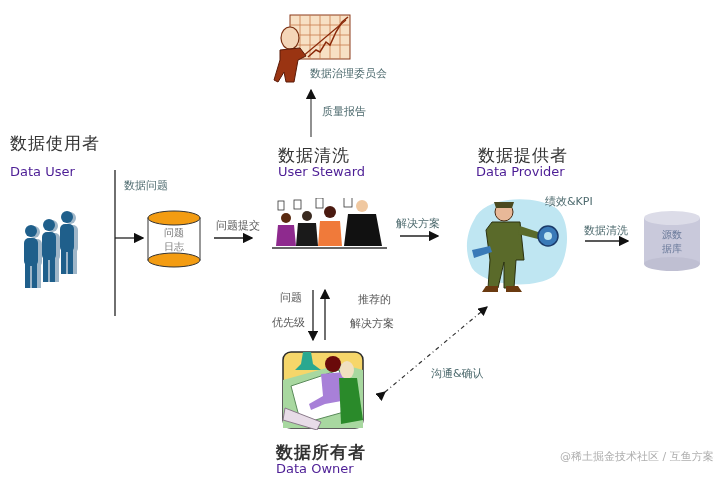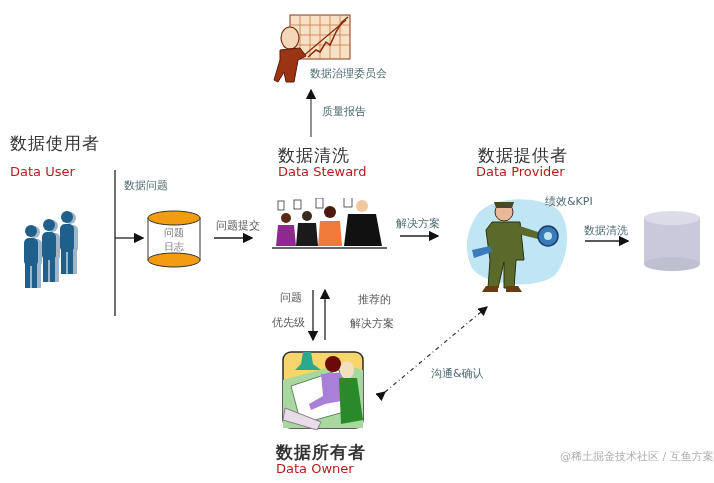--- a/index.html
+++ b/index.html
@@ -1,19 +1,19 @@
 <!DOCTYPE html>
 <html><head>
 <meta charset="utf-8">
 <style>
   html,body{margin:0;padding:0;background:#ffffff;}
   body{width:714px;height:483px;position:relative;overflow:hidden;font-family:"DejaVu Sans","Liberation Sans",sans-serif;}
   .abs{position:absolute;}
   .role-cn{font-size:17px;color:#333333;letter-spacing:1px;white-space:nowrap;}
-  .role-en{font-size:13px;color:#b91c1c;white-space:nowrap;}
+  .role-en{font-size:13px;color:#4c1d95;white-space:nowrap;}
   .lbl{font-size:11px;color:#4d6a6e;white-space:nowrap;}
   .lbl-dark{font-size:11px;color:#555555;white-space:nowrap;padding-left:6px;}
   svg{position:absolute;left:0;top:0;}
   .db-text{font-size:10px;color:#777777;text-align:center;line-height:14px;}
   .wm{font-size:14px;color:#9a9a9a;white-space:nowrap;}
 </style>
 </head>
 <body>
 
 <svg width="714" height="483">
@@ -107,21 +107,21 @@
     <ellipse cx="27" cy="8" rx="26" ry="7" fill="#f39c12" stroke="#333" stroke-width="1"></ellipse>
   </svg>
   <div class="abs db-text" style="left:0;top:16px;width:54px;">
     <div>问题</div>
     <div>日志</div>
   </div>
 </div>
 <div class="abs lbl-dark" style="left:210px;top:218px;">问题提交</div>
 
 <div class="abs role-cn" style="left:278px;top:144px;">数据清洗</div>
-<div class="abs role-en" style="left:278px;top:164px;">Data Steward</div>
+<div class="abs role-en" style="left:278px;top:164px;">User Steward</div>
 <div class="abs" style="left:272px;top:198px;width:115px;height:56px;">
   <svg width="115" height="56">
     <rect x="6" y="3" width="6" height="9" fill="#fff" stroke="#333" stroke-width="0.8"></rect>
     <rect x="22" y="2" width="7" height="9" fill="#fff" stroke="#333" stroke-width="0.8"></rect>
     <rect x="44" y="0" width="7" height="10" fill="#fff" stroke="#333" stroke-width="0.8"></rect>
     <rect x="72" y="-2" width="8" height="11" fill="#fff" stroke="#333" stroke-width="0.8"></rect>
     <circle cx="14" cy="20" r="5" fill="#5a2a10"></circle>
     <path d="M6,27 L22,27 L24,48 L4,48 z" fill="#8e2a8e"></path>
     <circle cx="35" cy="18" r="5" fill="#3a2a20"></circle>
     <path d="M26,25 L44,25 L46,48 L24,48 z" fill="#1a1a1a"></path>
@@ -156,20 +156,24 @@
 </div>
 <div class="abs lbl" style="left:545px;top:194px;">绩效&amp;KPI</div>
 <div class="abs lbl" style="left:584px;top:223px;">数据清洗</div>
 
 <div class="abs" style="left:643px;top:210px;width:58px;height:62px;">
   <svg width="58" height="62">
     <rect x="1" y="8" width="56" height="46" fill="#c9c9db"></rect>
     <ellipse cx="29" cy="54" rx="28" ry="7" fill="#bfbfd2"></ellipse>
     <ellipse cx="29" cy="8" rx="28" ry="7" fill="#dcdce8"></ellipse>
   </svg>
+  <div class="abs db-text" style="left:0;top:18px;width:58px;color:#6a7a9a;">
+    <div>源数</div>
+    <div>据库</div>
+  </div>
 </div>
 
 <div class="abs" style="left:281px;top:350px;width:84px;height:80px;">
   <svg width="84" height="80">
     <rect x="2" y="2" width="80" height="76" rx="8" fill="#f6d66a" stroke="#2a2a2a" stroke-width="1.5"></rect>
     <path d="M2,30 L60,14 L82,20 L82,78 L2,78 z" fill="#a8d8a0"></path>
     <path d="M10,36 L58,20 L70,60 L20,74 z" fill="#ffffff" stroke="#5a8a5a" stroke-width="1"></path>
     <path d="M22,2 L30,2 L32,14 L40,20 L14,20 L20,14 z" fill="#2aa890"></path>
     <circle cx="52" cy="14" r="8" fill="#6a0a0a"></circle>
     <path d="M40,24 L64,22 L66,50 L44,54 L30,60 L28,54 L42,46 z" fill="#a880d8"></path>

